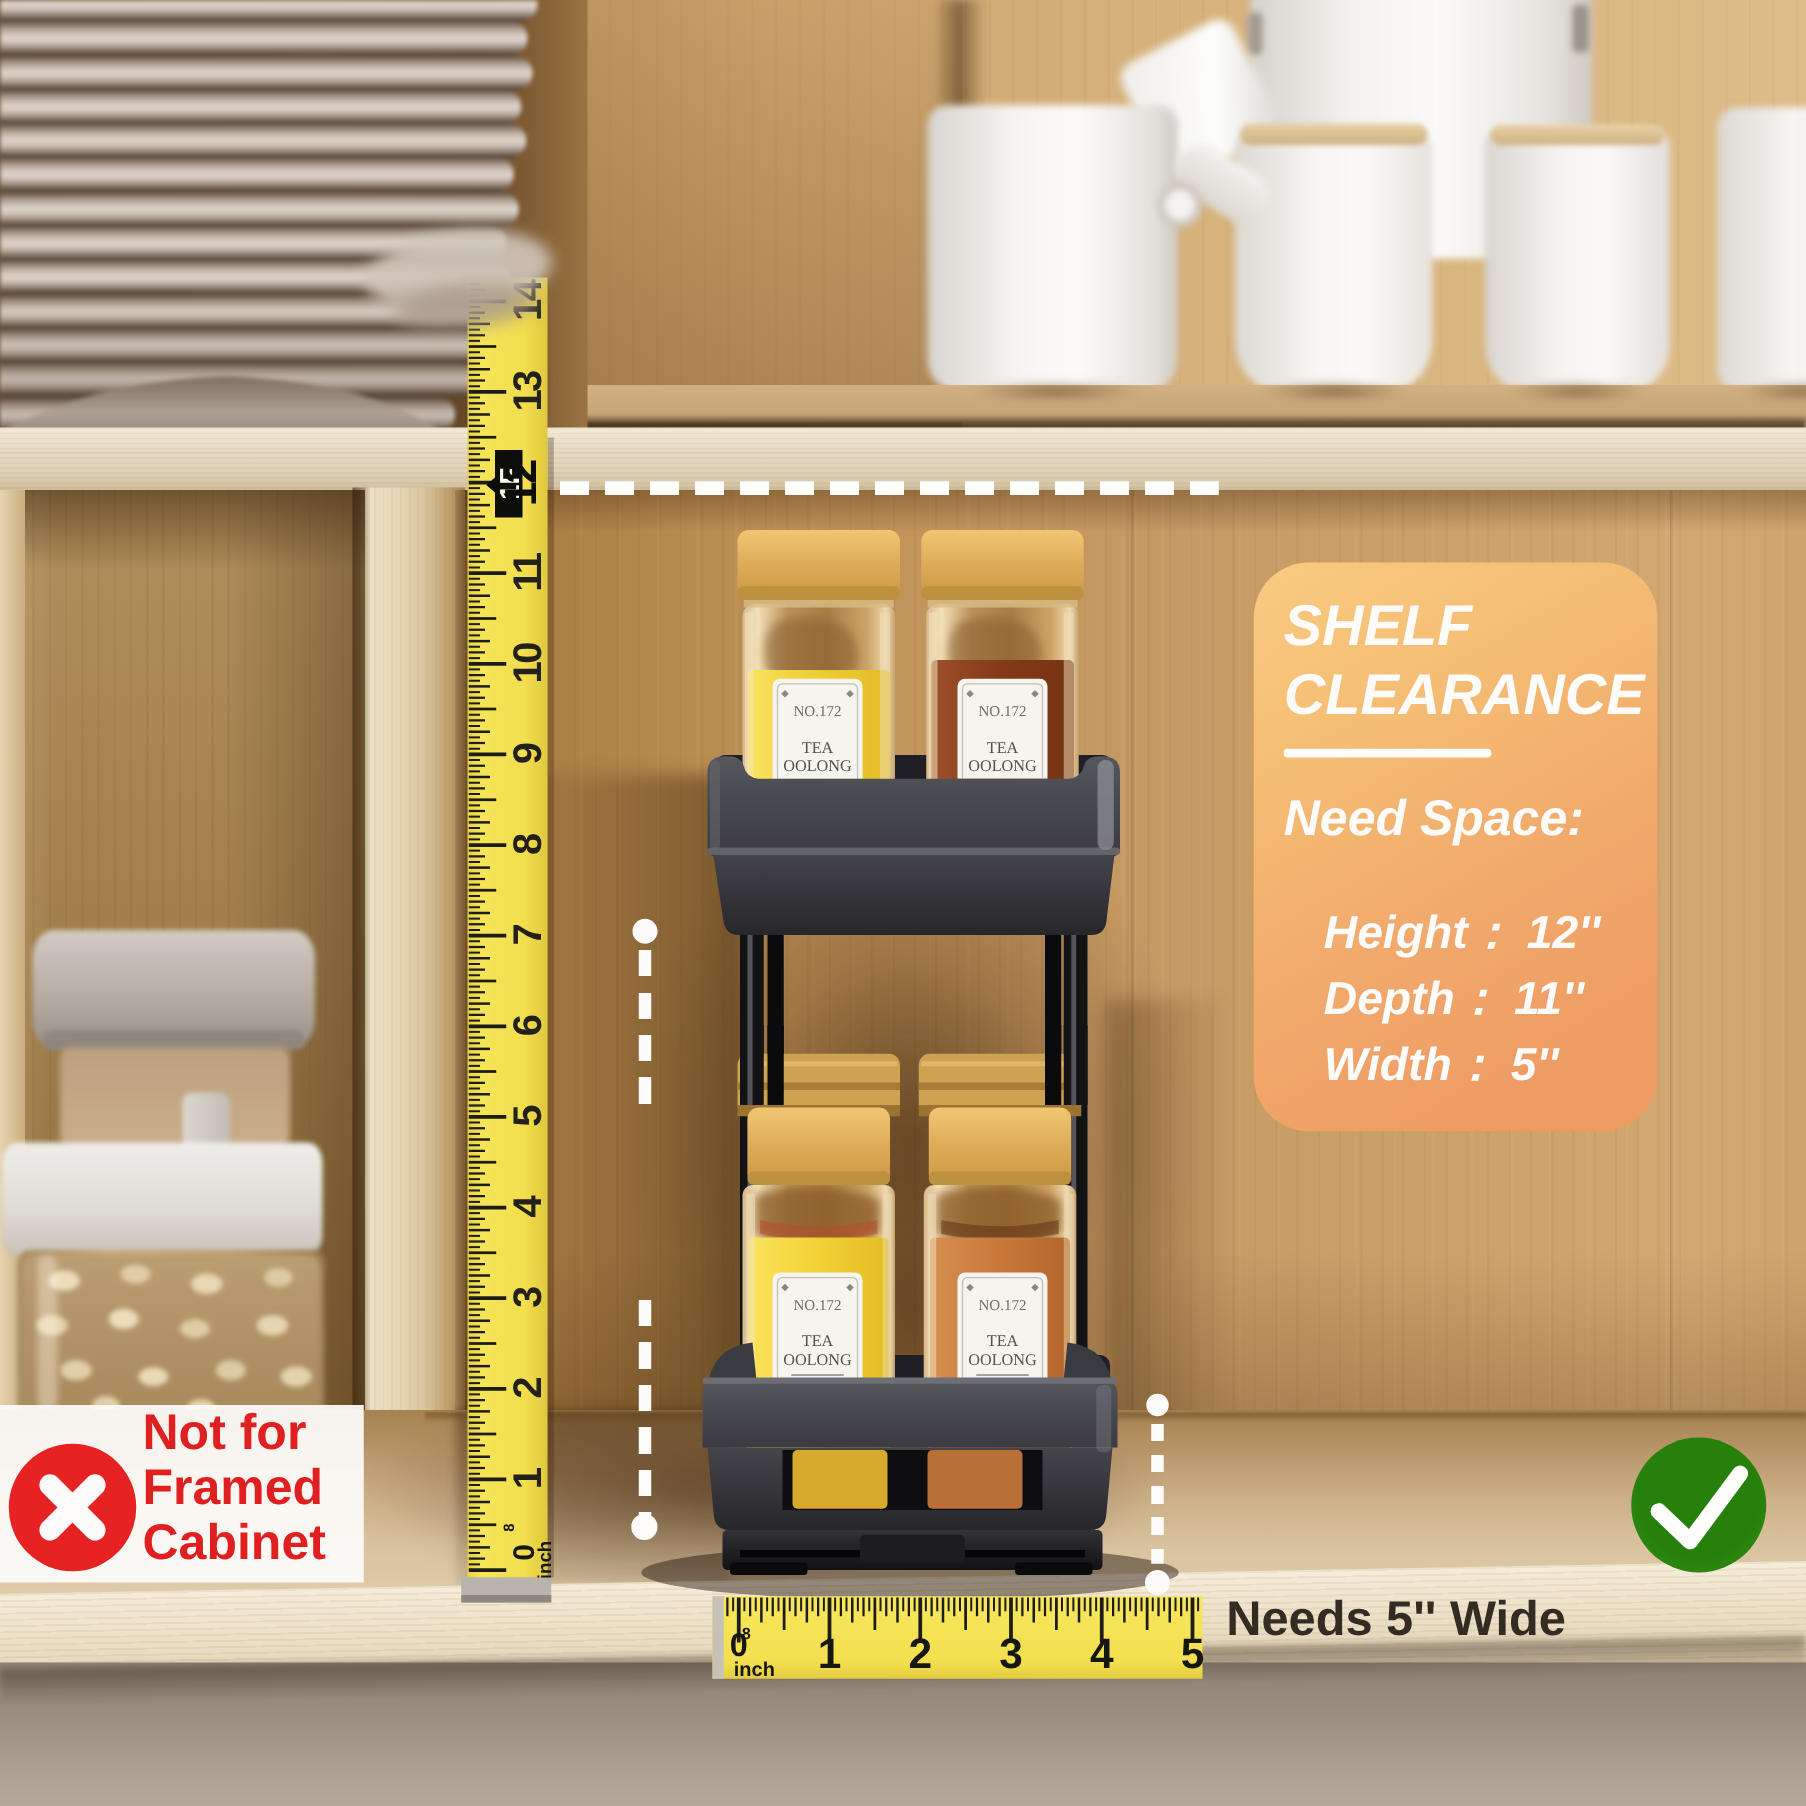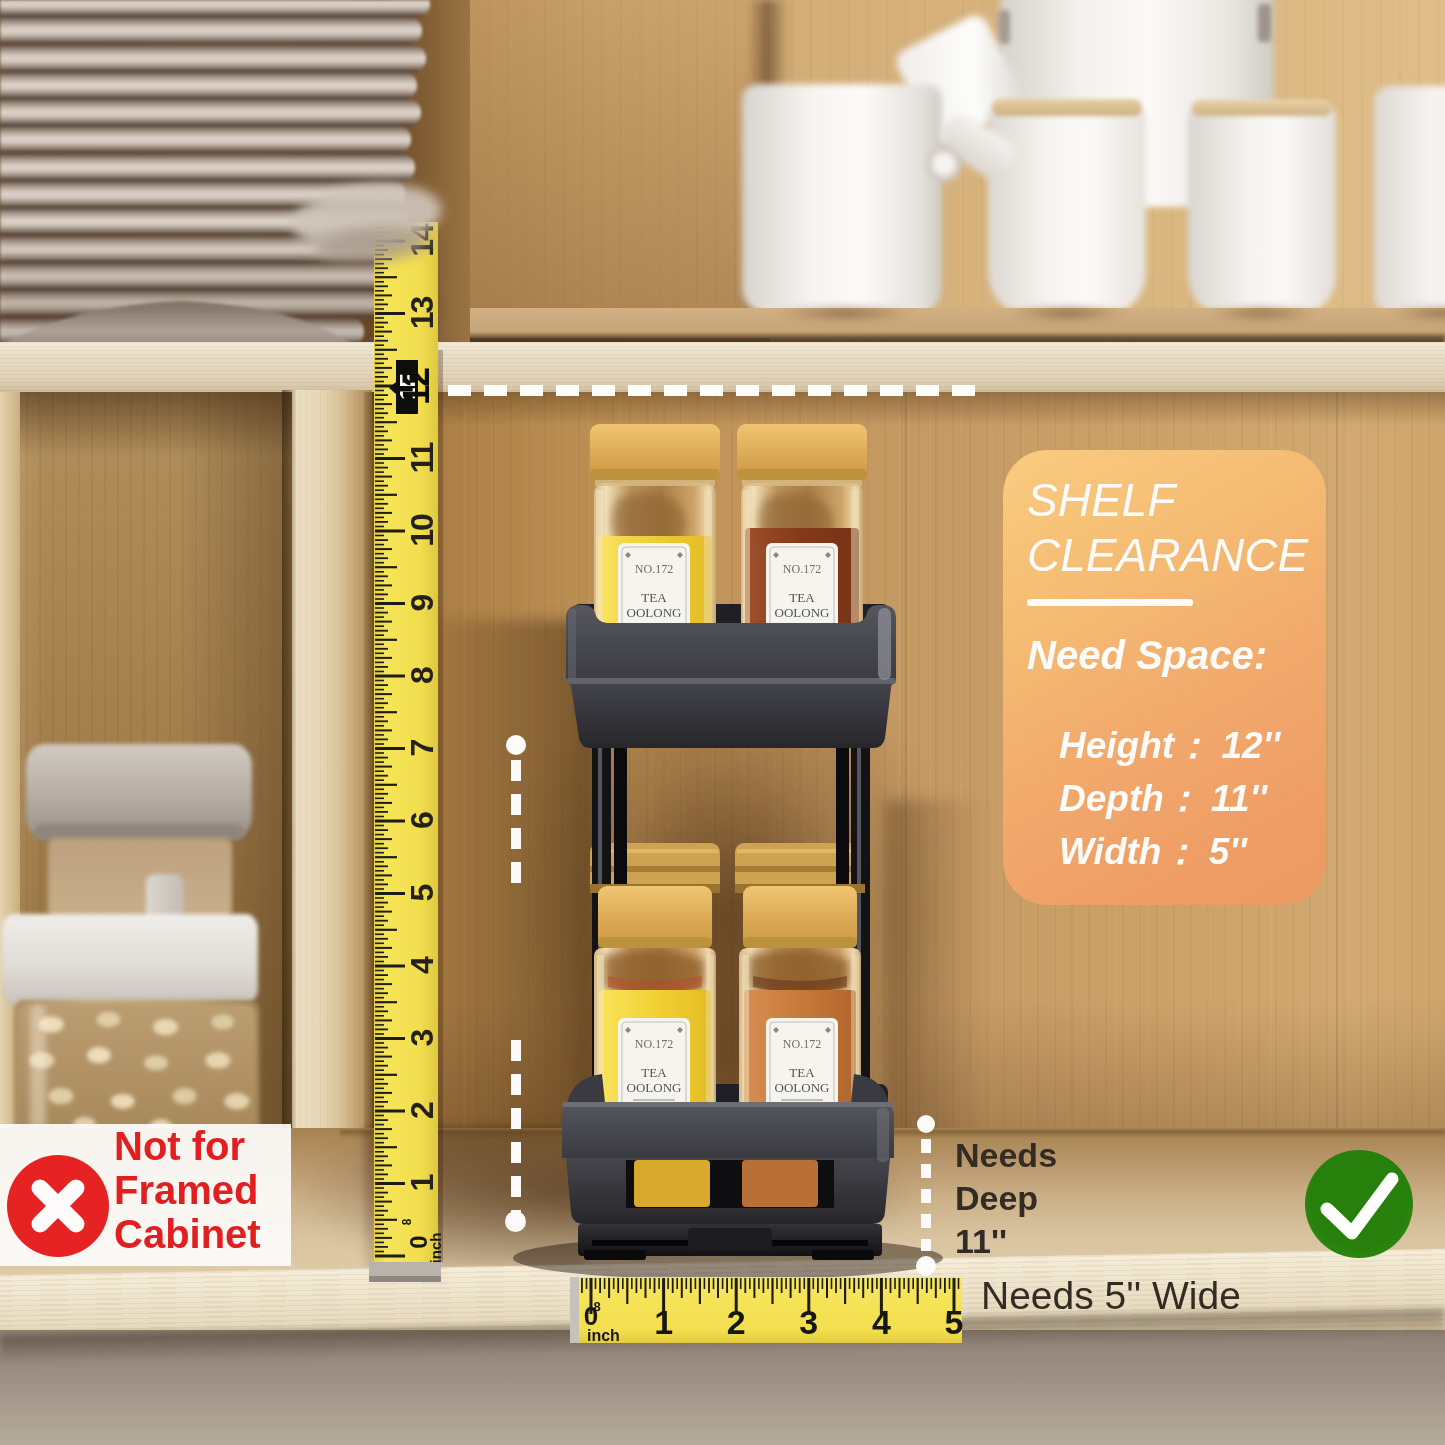--- a/index.html
+++ b/index.html
@@ -749,41 +749,40 @@
 
 <div style="left:292px;top:185px;width:150px;height:64px;border-radius:50%;background:rgba(207,196,186,0.92);filter:blur(6px);transform:rotate(-7deg);"></div>
 <div style="left:315px;top:227px;width:116px;height:36px;border-radius:50%;background:rgba(166,150,138,0.75);filter:blur(7px);transform:rotate(-6deg);"></div>
 
 
 <div style="left:448px;top:385px;width:527px;height:11px;background:repeating-linear-gradient(90deg,#fdfdfc 0 23px,rgba(0,0,0,0) 23px 36px);"></div>
 
 <div style="left:1003px;top:450px;width:323px;height:455px;border-radius:44px;
 background:linear-gradient(150deg,#f8cb80 0%,#f5bd74 28%,#f1a96c 58%,#ee9c64 85%,#ed9a63 100%);"></div>
 
-<div style="left:1027px;top:473px;font-size:46px;font-weight:400;font-style:italic;color:#fdfcfa;line-height:55px;letter-spacing:0px;">SHELF<br>CLEARANCE</div>
+<div style="left:1027px;top:473px;font-size:46px;font-weight:700;font-style:italic;color:#fdfcfa;line-height:55px;letter-spacing:0px;">SHELF<br>CLEARANCE</div>
 
 <div style="left:1027px;top:599px;width:166px;height:7px;background:#fdfcfa;border-radius:3px;"></div>
 
 <div style="left:1027px;top:633px;font-size:40px;font-weight:700;font-style:italic;color:#fdfcfa;">Need Space:</div>
 
 <div style="left:1027px;top:719px;font-size:37px;font-weight:700;font-style:italic;color:#fdfcfa;line-height:53px;margin-left:32px;">Height： 12''<br>Depth： 11''<br>Width： 5''</div>
 
 <div style="left:506px;top:735px;width:20px;height:20px;border-radius:50%;background:#fcfbf9;"></div>
 <div style="left:511px;top:760px;width:10px;height:134px;background:repeating-linear-gradient(180deg,#fcfbf9 0 21px,rgba(0,0,0,0) 21px 34px);"></div>
 <div style="left:511px;top:1040px;width:10px;height:174px;background:repeating-linear-gradient(180deg,#fcfbf9 0 21px,rgba(0,0,0,0) 21px 34px);"></div>
 <div style="left:505px;top:1211px;width:21px;height:21px;border-radius:50%;background:#fcfbf9;"></div>
 
 
 <div style="left:917px;top:1115px;width:18px;height:18px;border-radius:50%;background:#fcfbf9;"></div>
 <div style="left:921px;top:1139px;width:10px;height:112px;background:repeating-linear-gradient(180deg,#fcfbf9 0 14px,rgba(0,0,0,0) 14px 25px);"></div>
 <div style="left:916px;top:1256px;width:20px;height:20px;border-radius:50%;background:#fcfbf9;"></div>
 
-<div style="left:955px;top:1134px;font-size:34px;font-weight:700;color:#332c24;line-height:43px;">Needs<br>Deep<br>11''</div>
-
-<div style="left:981px;top:1274px;font-size:39px;font-weight:400;color:#332c24;">Needs 5'' Wide</div>
+
+<div style="left:981px;top:1274px;font-size:39px;font-weight:700;color:#332c24;">Needs 5'' Wide</div>
 
 <div style="left:0;top:1124px;width:291px;height:142px;background:rgba(252,251,249,0.94);"></div>
 
 <div style="left:7px;top:1155px;width:102px;height:102px;border-radius:50%;background:#e62222;"></div>
 
 <svg style="position:absolute;left:7px;top:1155px;" width="102" height="102" viewBox="0 0 102 102">
 <path d="M 33 33 L 69 69 M 69 33 L 33 69" stroke="#fdfcfa" stroke-width="17" stroke-linecap="round"></path>
     </svg>
 
 <div style="left:114px;top:1124px;font-size:40px;font-weight:700;color:#e02020;line-height:44px;">Not for<br>Framed<br>Cabinet</div>

